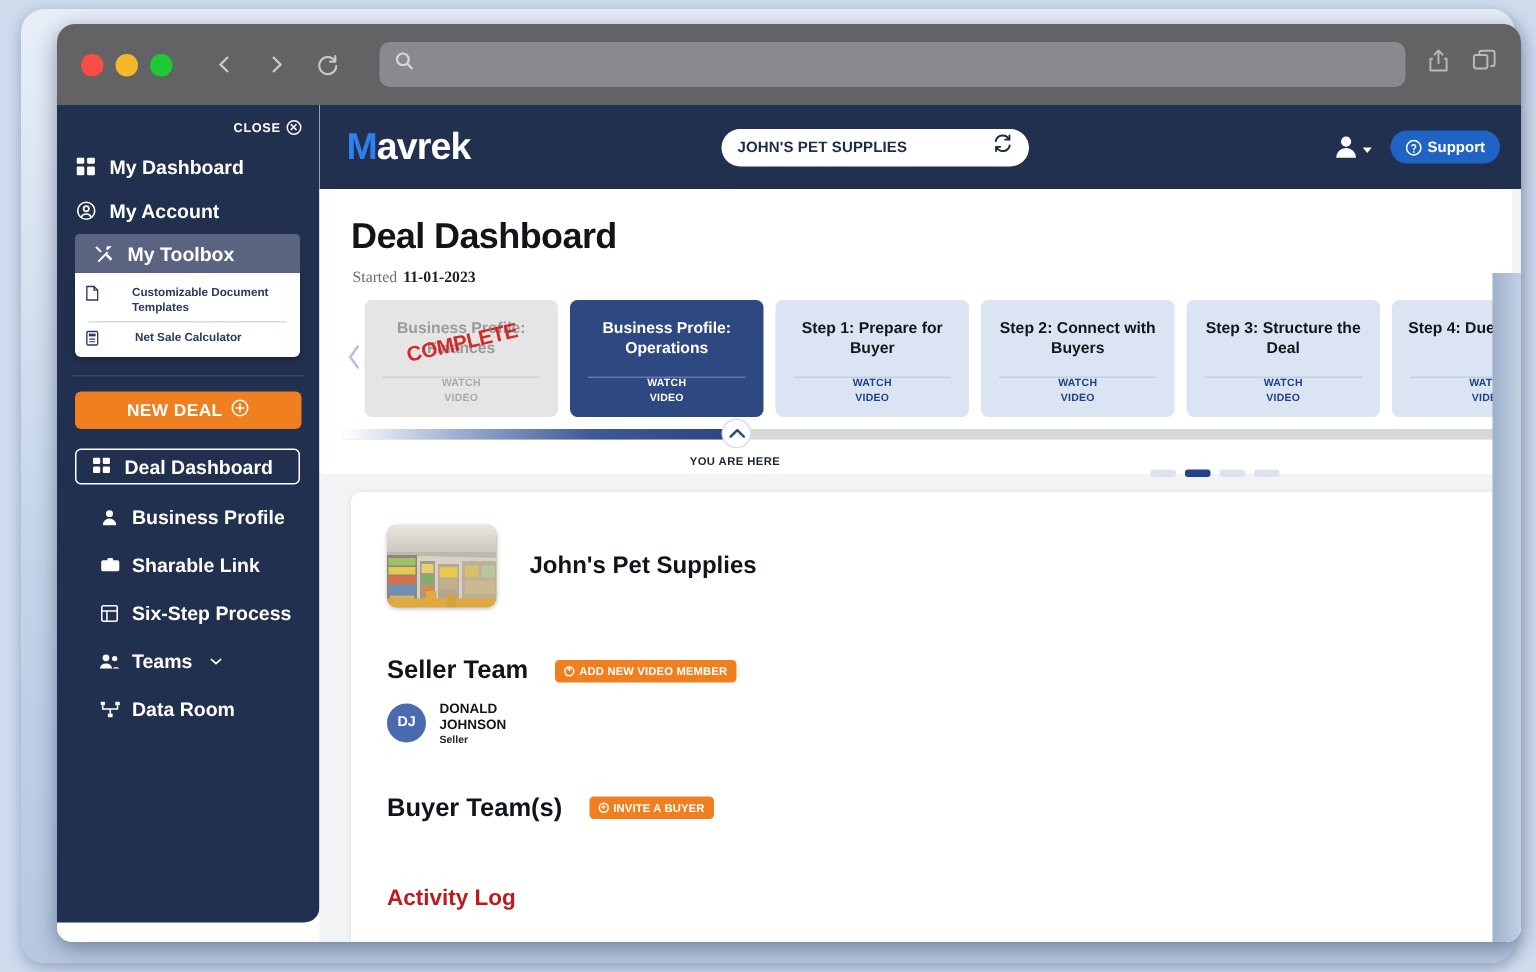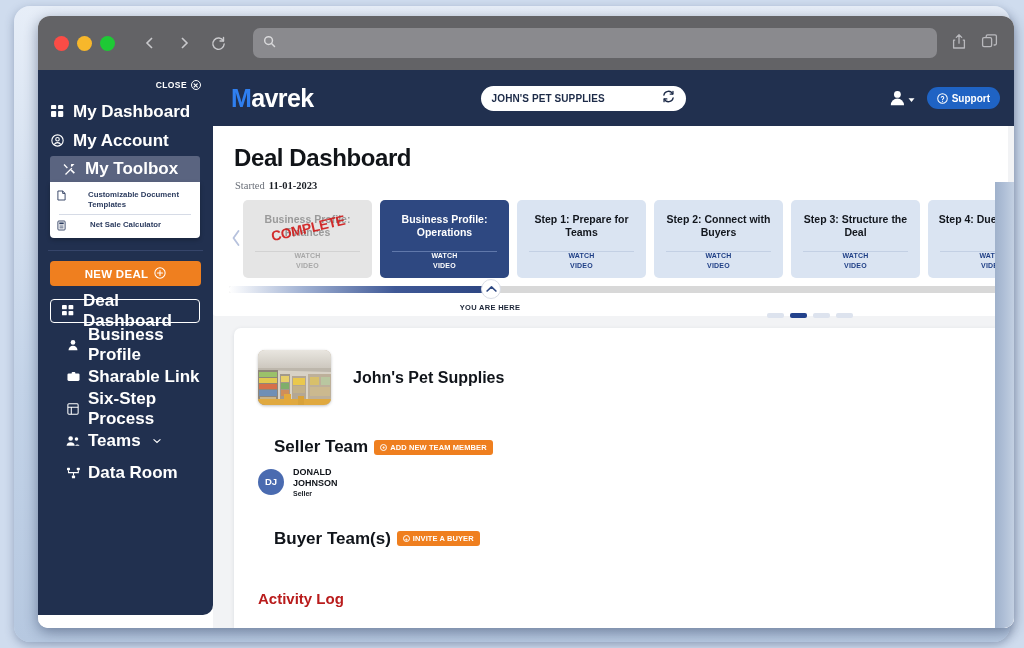--- a/index.html
+++ b/index.html
@@ -64,21 +64,21 @@
     font-size: 8.5px; font-weight: bold; letter-spacing: .4px; color:#fff;
   }
   .close-x {
     width: 10px; height: 10px; border:1.2px solid #fff; border-radius:50%;
     display:inline-flex; align-items:center; justify-content:center;
     font-size:7px; line-height:1;
   }
   .nav-item {
     display:flex; align-items:center; gap:8px;
     height: 27px; padding: 0 12px; margin: 0 0 2px 0;
-    font-size: 17px; font-weight: bold; color:#ffffff;
+    font-size: 13px; font-weight: bold; color:#ffffff;
   }
   .nav-item .ic { width:15px; display:flex; justify-content:center; flex:none; }
   .nav-item.active-toolbox {
     background:#5a6480; margin: 1px 0 0 12px; width: 150px;
     border-radius: 3px 3px 0 0; height: 26px;
   }
   .submenu {
     margin: 0 0 0 12px; width: 150px; background:#fff; color:#2a3a5c;
     border-radius: 0 0 4px 4px; padding: 4px 0 3px 0;
     box-shadow: 0 2px 4px rgba(0,0,0,.25);
@@ -208,21 +208,21 @@
     padding: 22px 24px;
   }
   #biz-row { display:flex; align-items:center; gap:22px; }
   #thumb {
     width:73px; height:55px; border-radius:7px; flex:none; overflow:hidden;
     position:relative; background:#c9b79a;
     box-shadow: 0 1px 3px rgba(0,0,0,.25);
   }
   #biz-name { font-size:16px; font-weight:bold; color:#10141a; }
   .sect-head {
-    display:flex; align-items:center; gap:6px; margin-top: 32px; margin-left: 16px;
+    display:flex; align-items:center; gap:18px; margin-top: 32px;
   }
   .sect-head h2 { font-size:17px; font-weight:bold; color:#10141a; }
   .pill {
     background:#ef7f1f; color:#fff; border-radius:3px; height:15px;
     display:flex; align-items:center; gap:3px; padding: 0 6px;
     font-size:7.5px; font-weight:bold; letter-spacing:.1px;
   }
   .pill .plus {
     width:7px; height:7px; border-radius:50%; border:1.2px solid #fff;
     display:inline-flex; align-items:center; justify-content:center;
@@ -515,21 +515,21 @@
               <div class="card current">
                 <div class="ttl">Business Profile: Operations</div>
                 <div class="wv-sep"></div>
                 <div class="wv">
                   <span>WATCH</span><br>
                   <span>VIDEO</span>
                 </div>
               </div>
 
               <div class="card todo">
-                <div class="ttl">Step 1: Prepare for Teams</div>
+                <div class="ttl">Step 1: Prepare for Buyer</div>
                 <div class="wv-sep"></div>
                 <div class="wv">
                   <span>WATCH</span><br>
                   <span>VIDEO</span>
                 </div>
               </div>
 
               <div class="card todo">
                 <div class="ttl">Step 2: Connect with Buyers</div>
                 <div class="wv-sep"></div>
@@ -614,21 +614,21 @@
                 <rect x="40" y="46" width="6" height="9" fill="#d8a23a"></rect>
               </svg>
             </div>
             <div id="biz-name">John's Pet Supplies</div>
           </div>
 
           <div class="sect-head">
             <h2>Seller Team</h2>
             <div class="pill">
               <span class="plus">+</span>
-              <span>ADD NEW TEAM MEMBER</span>
+              <span>ADD NEW VIDEO MEMBER</span>
             </div>
           </div>
 
           <div id="member">
             <div id="avatar">DJ</div>
             <div>
               <div class="nm">DONALD</div>
               <div class="nm">JOHNSON</div>
               <div class="role">Seller</div>
             </div>

